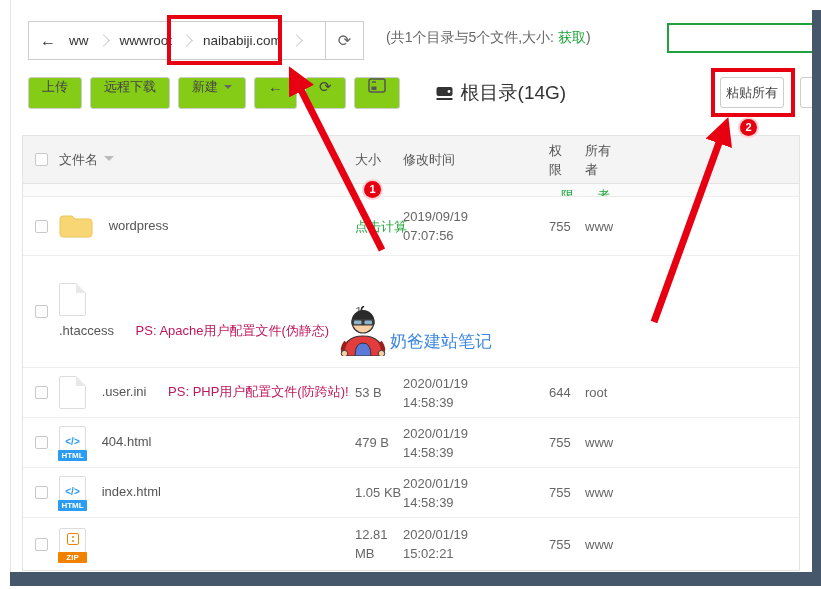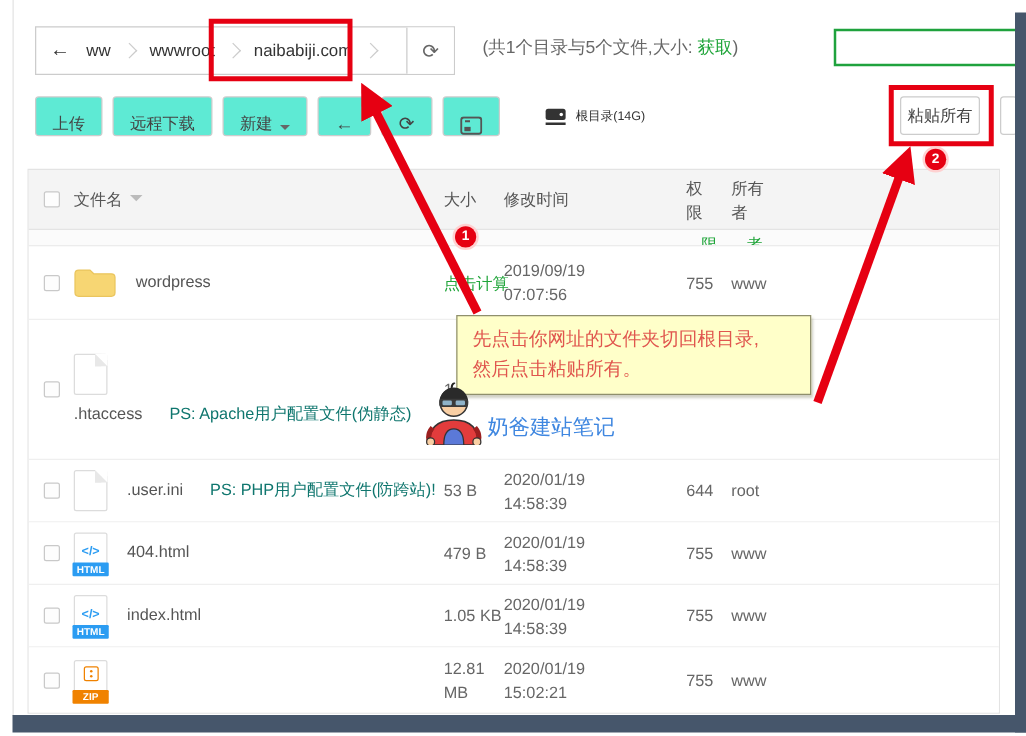--- a/index.html
+++ b/index.html
@@ -18,39 +18,39 @@
   .chev { width:9px; height:9px; border-top:1px solid #ccc; border-right:1px solid #ccc; transform:rotate(45deg); margin:0 10px 0 8px; flex:none; }
   .bc-refresh { margin-left:auto; width:38px; height:100%; border:none; border-left:1px solid #ccc; background:#fff; font-size:16px; color:#666; cursor:pointer; }
 
   .count-text { position:absolute; left:386px; top:29px; font-size:14px; color:#666; }
   .green-link { color:#20a53a; cursor:pointer; text-decoration:none; }
 
   .search-box { position:absolute; left:667px; top:23px; width:150px; height:30px; border:2px solid #1fa23d; background:#fff; outline:none; padding:0 6px; font-size:13px; }
 
   
   .toolbar { position:absolute; left:28px; top:77px; display:flex; align-items:center; }
-  .tb-btn { height:32px; border:1px solid #ccc; border-radius:3px; background:#5eead4; color:#444; font-size:13px; padding:0 13px; margin-right:8px; display:inline-flex; align-items:flex-end; gap:6px; cursor:pointer; font-family:inherit; }
+  .tb-btn { height:32px; border:1px solid #ccc; border-radius:3px; background:#84cc16; color:#444; font-size:13px; padding:0 13px; margin-right:8px; display:inline-flex; align-items:flex-start; gap:6px; cursor:pointer; font-family:inherit; }
   .caret { width:0; height:0; border:4px solid transparent; border-top-color:#666; margin-top:7px; }
   .glyph { font-size:15px; color:#444; }
-  .root-label { display:flex; align-items:flex-start; gap:8px; margin-left:28px; font-size:10px; color:#333; white-space:nowrap; }
+  .root-label { display:flex; align-items:center; gap:8px; margin-left:28px; font-size:19px; color:#333; white-space:nowrap; }
   .btn-paste { position:absolute; left:720px; top:77px; width:64px; height:31px; border:1px solid #ccc; border-radius:3px; background:#fff; color:#444; font-size:13px; cursor:pointer; font-family:inherit; }
   .btn-sliver { position:absolute; left:800px; top:77px; width:14px; height:31px; border:1px solid #ccc; border-radius:3px; background:#fff; }
 
   
   .ftable { position:absolute; left:22px; top:135px; width:778px; background:#fff; border:1px solid #e3e3e3; font-size:13px; color:#666; }
   .row { display:grid; grid-template-columns:24px 296px 48px 146px 36px 60px 1fr; align-items:center; padding-left:12px; border-bottom:1px solid #efefef; background:#fff; }
   .row.header { background:#f4f4f4; color:#555; border-bottom:1px solid #e4e4e4; height:48px; }
   .h-wp { height:59px; } .h-ht { height:112px; } .h-ui { height:50px; }
   .h-404 { height:50px; } .h-idx { height:50px; } .h-zip { height:52px; }
   .cb { appearance:none; -webkit-appearance:none; width:13px; height:13px; border:1px solid #c9c9c9; border-radius:2px; background:#fdfdfd; cursor:pointer; }
   .cell { line-height:19px; }
   .pre { white-space:pre-line; }
   .namecell { padding-right:6px; }
   .fname { color:#555; cursor:pointer; }
-  .note { color:#0f766e; margin-left:18px; }
+  .note { color:#be185d; margin-left:18px; }
   .sort-tri { display:inline-block; width:0; height:0; border:5px solid transparent; border-top-color:#bbb; margin-left:6px; vertical-align:-2px; }
   .size-link { color:#20a53a; cursor:pointer; white-space:nowrap; }
 
   
   .strip { position:relative; height:13px; overflow:hidden; background:#fbfbfb; border-bottom:1px solid #ececec; }
   .strip span { position:absolute; top:3px; font-size:13px; color:#20a53a; }
   .frag1 { left:538px; } .frag2 { left:574px; }
 
   
   .icon { display:inline-block; vertical-align:middle; margin-right:12px; position:relative; }
@@ -242,22 +242,20 @@
       </div>
       <div class="cell">12.81 MB</div>
       <div class="cell pre">2020/01/19
 15:02:21</div>
       <div class="cell">755</div>
       <div class="cell">www</div>
       <div class="cell"></div>
     </div>
   </div>
 
-  <div class="tooltip">先点击你网址的文件夹切回根目录,
-然后点击粘贴所有。</div>
 
   <span class="avatar">
     <svg width="46" height="50" viewBox="0 0 46 50">
       <path d="M22 7 Q20 2 24 0" stroke="#222" fill="none" stroke-width="1.5"></path>
       <circle cx="23" cy="16" r="11" fill="#f9cfa4" stroke="#333" stroke-width="1.2"></circle>
       <path d="M12 15 a11 11 0 0 1 22 0 z" fill="#2a2a2a"></path>
       <rect x="11.5" y="13" width="23" height="6.5" rx="2" fill="#3a3a3a"></rect>
       <rect x="14" y="14.4" width="7.5" height="3.8" rx="1" fill="#8fb3c9"></rect>
       <rect x="24.5" y="14.4" width="7.5" height="3.8" rx="1" fill="#8fb3c9"></rect>
       <path d="M3 50 Q3 30 23 30 Q43 30 43 50 Z" fill="#e23c3c" stroke="#333" stroke-width="1.2"></path>

